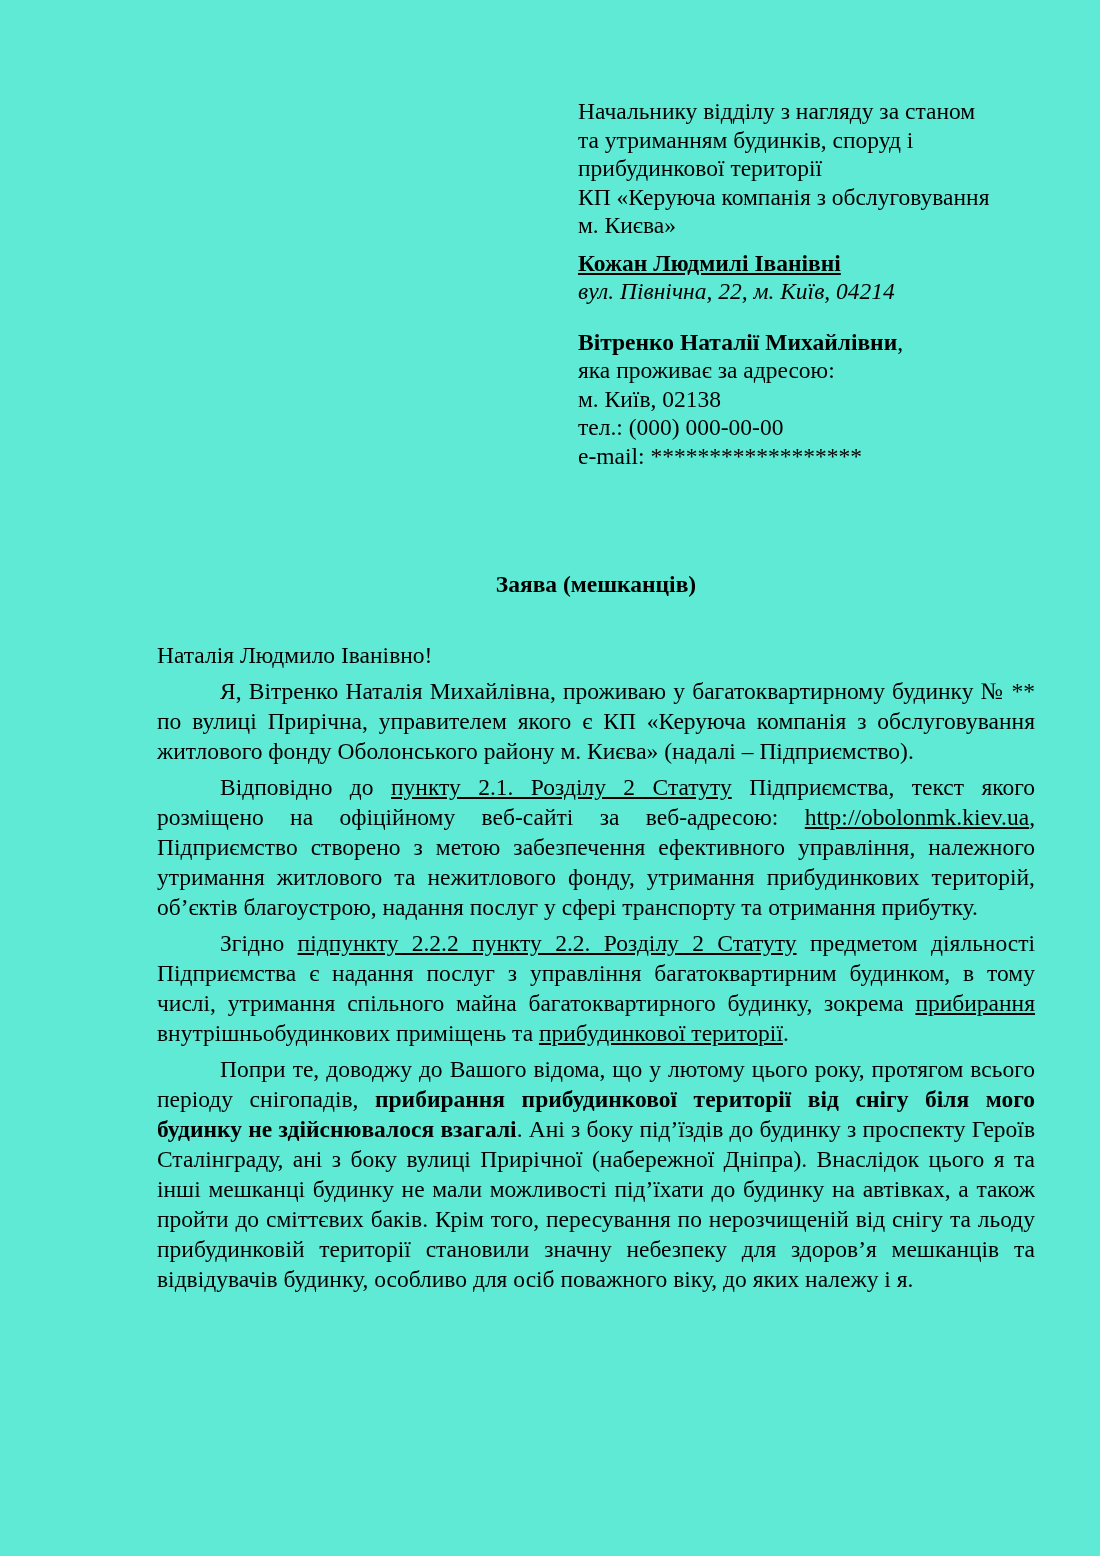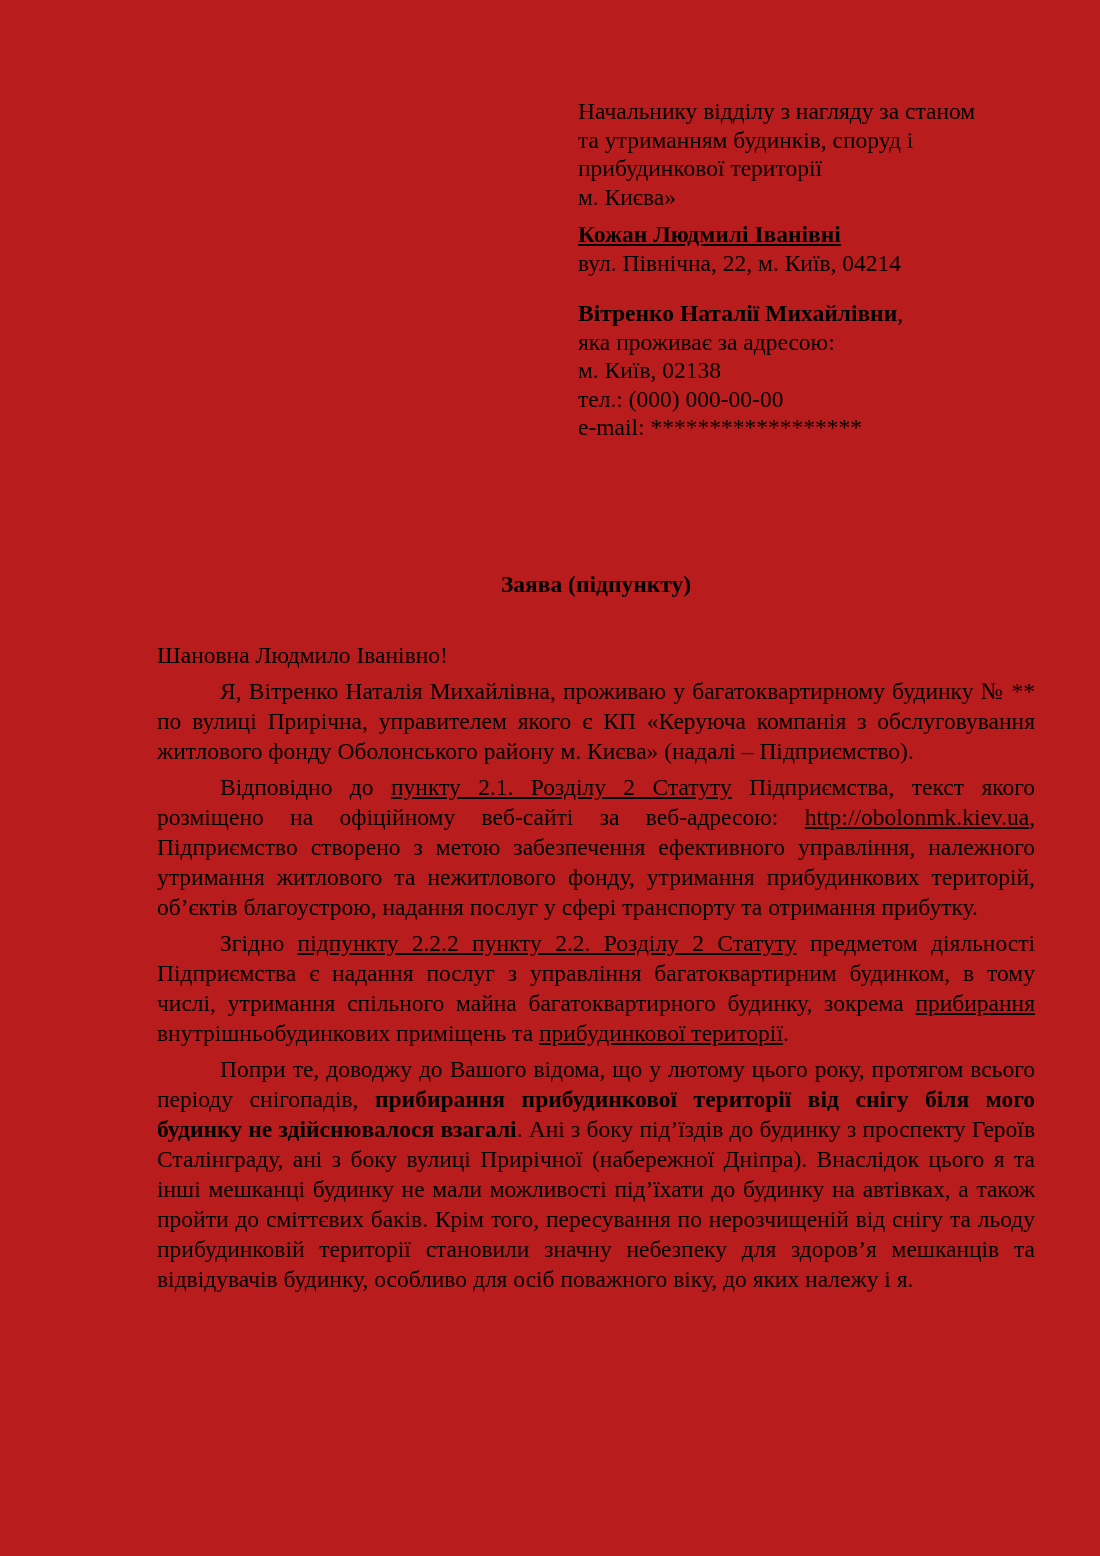--- a/index.html
+++ b/index.html
@@ -4,42 +4,42 @@
 <style>
   html, body {
     margin: 0;
     padding: 0;
     background: #ffffff;
   }
   .page {
     position: relative;
     width: 1100px;
     height: 1556px;
-    background: #b91c1c;
+    background: #5eead4;
     color: #000000;
     font-family: "Liberation Serif", "DejaVu Serif", serif;
     overflow: hidden;
   }
   
   .recipient {
     position: absolute;
     left: 578px;
     top: 97px;
     width: 470px;
     font-size: 23.5px;
     line-height: 28.5px;
     text-align: left;
   }
   .recipient p { margin: 0; }
   .head-name {
     font-weight: bold;
     margin-top: 9px !important;
     text-decoration: underline;
   }
-  .head-addr { }
+  .head-addr { font-style: italic; }
   .sender { margin-top: 22px; }
   .sender-name b { font-weight: bold; }
   
   .title {
     position: absolute;
     left: 157px;
     top: 571px;
     width: 878px;
     margin: 0;
     font-size: 23.5px;
@@ -71,37 +71,38 @@
 </style>
 </head>
 <body>
 
 <div class="page">
 
   <div class="recipient">
     <p>Начальнику відділу з нагляду за станом</p>
     <p>та утриманням будинків, споруд і</p>
     <p>прибудинкової території</p>
+    <p>КП «Керуюча компанія з обслуговування</p>
     <p>м. Києва»</p>
     <p class="head-name">Кожан Людмилі Іванівні</p>
     <p class="head-addr">вул. Північна, 22, м. Київ, 04214</p>
 
     <div class="sender">
       <p class="sender-name"><b>Вітренко Наталії Михайлівни</b><span>,</span></p>
       <p>яка проживає за адресою:</p>
       <p>м. Київ, 02138</p>
       <p>тел.: (000) 000-00-00</p>
       <p>e-mail: ******************</p>
     </div>
   </div>
 
-  <h1 class="title">Заява (підпункту)</h1>
+  <h1 class="title">Заява (мешканців)</h1>
 
   <div class="main">
-    <p class="salutation">Шановна Людмило Іванівно!</p>
+    <p class="salutation">Наталія Людмило Іванівно!</p>
 
     <p class="para"><span>Я, Вітренко Наталія Михайлівна, проживаю у багатоквартирному будинку № ** по вулиці Прирічна, управителем якого є КП «Керуюча компанія з обслуговування житлового фонду Оболонського району м. Києва» (надалі – Підприємство).</span></p>
 
     <p class="para"><span>Відповідно до </span><span class="u">пункту 2.1. Розділу 2 Статуту</span><span> Підприємства, текст якого розміщено на офіційному веб-сайті за веб-адресою: </span><span class="u">http://obolonmk.kiev.ua</span><span>, Підприємство створено з метою забезпечення ефективного управління, належного утримання житлового та нежитлового фонду, утримання прибудинкових територій, об’єктів благоустрою, надання послуг у сфері транспорту та отримання прибутку.</span></p>
 
     <p class="para"><span>Згідно </span><span class="u">підпункту 2.2.2 пункту 2.2. Розділу 2 Статуту</span><span> предметом діяльності Підприємства є надання послуг з управління багатоквартирним будинком, в тому числі, утримання спільного майна багатоквартирного будинку, зокрема </span><span class="u">прибирання</span><span> внутрішньобудинкових приміщень та </span><span class="u">прибудинкової території</span><span>.</span></p>
 
     <p class="para"><span>Попри те, доводжу до Вашого відома, що у лютому цього року, протягом всього періоду снігопадів, </span><span class="b">прибирання прибудинкової території від снігу біля мого будинку не здійснювалося взагалі</span><span>. Ані з боку під’їздів до будинку з проспекту Героїв Сталінграду, ані з боку вулиці Прирічної (набережної Дніпра). Внаслідок цього я та інші мешканці будинку не мали можливості під’їхати до будинку на автівках, а також пройти до сміттєвих баків. Крім того, пересування по нерозчищеній від снігу та льоду прибудинковій території становили значну небезпеку для здоров’я мешканців та відвідувачів будинку, особливо для осіб поважного віку, до яких належу і я.</span></p>
   </div>
 

